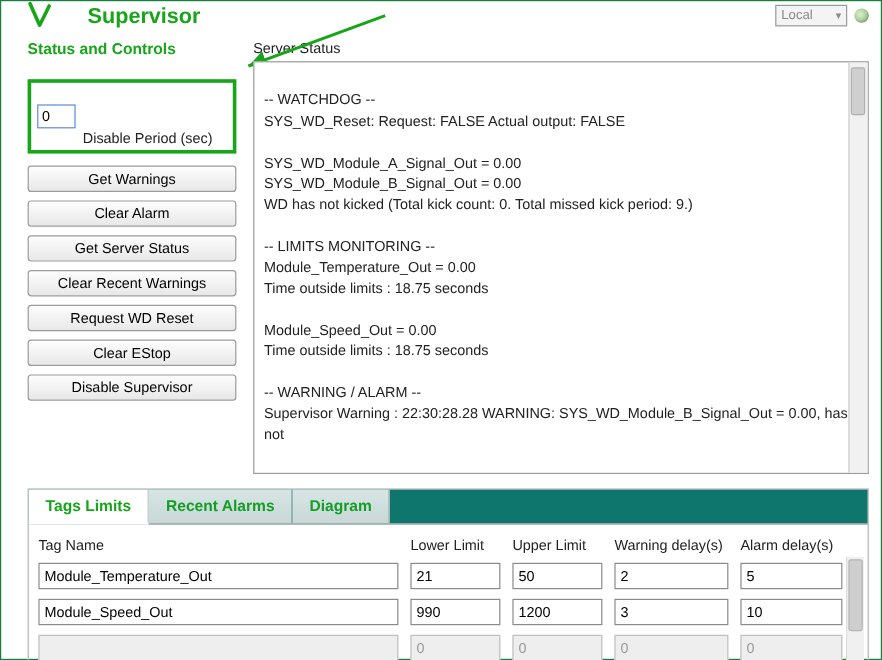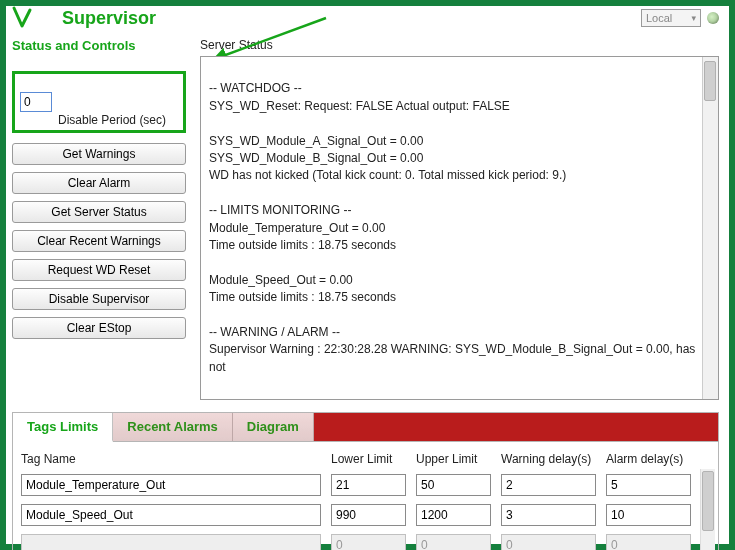--- a/index.html
+++ b/index.html
@@ -1,18 +1,18 @@
 <!DOCTYPE html>
 <html><head>
 <meta charset="utf-8">
 <style>
 * { box-sizing: border-box; margin: 0; padding: 0; }
 body { font-family: "Segoe UI", Tahoma, Arial, sans-serif; font-size: 12px; background: #fff; color: #222; width: 735px; height: 550px; overflow: hidden; position: relative; }
 
-.frame { position: absolute; inset: 0; border: 6px solid #15803d; background: #fff; padding: 0 10px 10px 6px; }
+.frame { position: absolute; inset: 0; border: 1px solid #15803d; background: #fff; padding: 0 10px 10px 22px; }
 
 .header { display: flex; align-items: center; justify-content: space-between; padding: 0 0 4px 0; }
 .title-wrap { display: flex; align-items: center; gap: 10px; }
 .logo { width: 40px; height: 24px; }
 .title { color: #17a51a; font-size: 18px; font-weight: bold; }
 .location { display: flex; align-items: center; gap: 6px; justify-content: space-between; }
 .loc-box { border: 1px solid #9a9a9a; background: #f4f4f4; color: #888; font-size: 11px; padding: 2px 4px; width: 60px; display: inline-flex; align-items: center; justify-content: space-between; }
 .loc-box .chev { font-size: 9px; color: #888; }
 .status-dot { width: 12px; height: 12px; border-radius: 50%; background: radial-gradient(circle at 40% 40%, #d4f0c4, #8fb37f); box-shadow: inset -1px -1px 2px rgba(0,0,0,.2); }
 
@@ -30,21 +30,21 @@
 .btn { background: linear-gradient(#fdfdfd, #e8e8e8); border: 1px solid #9a9a9a; border-radius: 3px; font-size: 12px; padding: 3px 0; cursor: pointer; text-align: center; }
 
 .server-label { font-size: 12px; margin-bottom: 4px; }
 .server-box { flex: 1; border: 1px solid #9a9a9a; background: #fff; padding: 6px 8px; font-size: 12px; line-height: 1.45; position: relative; height: 248px; overflow: hidden; white-space: pre-line; }
 .server-box .scroll-shadow { position: absolute; right: 0; top: 0; bottom: 0; width: 16px; background: #f1f1f1; border-left: 1px solid #ccc; }
 .scroll-thumb { position: absolute; right: 2px; top: 4px; width: 12px; height: 40px; background: #cfcfcf; border: 1px solid #b0b0b0; border-radius: 2px; }
 
 .arrow { position: absolute; top: 8px; left: 200px; pointer-events: none; }
 
 .tabs-wrap { margin-top: 12px; border: 1px solid #b5b5b5; }
-.tabstrip { display: flex; border-bottom: 1px solid #b5b5b5; background: #b91c1c; }
+.tabstrip { display: flex; border-bottom: 1px solid #b5b5b5; background: #0f766e; }
 .tab { padding: 6px 14px; font-size: 13px; font-weight: bold; border-right: 1px solid #c0c0c0; cursor: pointer; color: #17a51a; background: linear-gradient(#fafafa,#e9e9e9); }
 .tab.active { background: #fff; border-bottom: 2px solid #fff; margin-bottom: -1px; color: #17a51a; }
 .tab:not(.active){ opacity: .85; }
 
 .tab-body { padding: 10px 8px 4px 8px; }
 .hdrrow, .datarow { display: flex; gap: 10px; align-items: center; margin-bottom: 8px; }
 .hdrrow > div { font-size: 12px; }
 .col-name { flex: 0 0 300px; }
 .col-s { flex: 0 0 75px; }
 
@@ -92,22 +92,22 @@
         <input type="text" value="0" style="">
         <span class="lbl">Disable Period (sec)</span>
       </div>
 
       <div class="btnstack" id="btnstack">
           <button class="btn">Get Warnings</button>
           <button class="btn">Clear Alarm</button>
           <button class="btn">Get Server Status</button>
           <button class="btn">Clear Recent Warnings</button>
           <button class="btn">Request WD Reset</button>
+          <button class="btn">Clear EStop</button>
           <button class="btn">Disable Supervisor</button>
-          <button class="btn">Clear EStop</button>
         </div>
     </div>
 
     <div class="right-col">
       <div class="server-label">Server Status</div>
       <div class="server-box">
         <span>-- WATCHDOG --
 SYS_WD_Reset:  Request: FALSE        Actual output:  FALSE
 
 SYS_WD_Module_A_Signal_Out = 0.00

